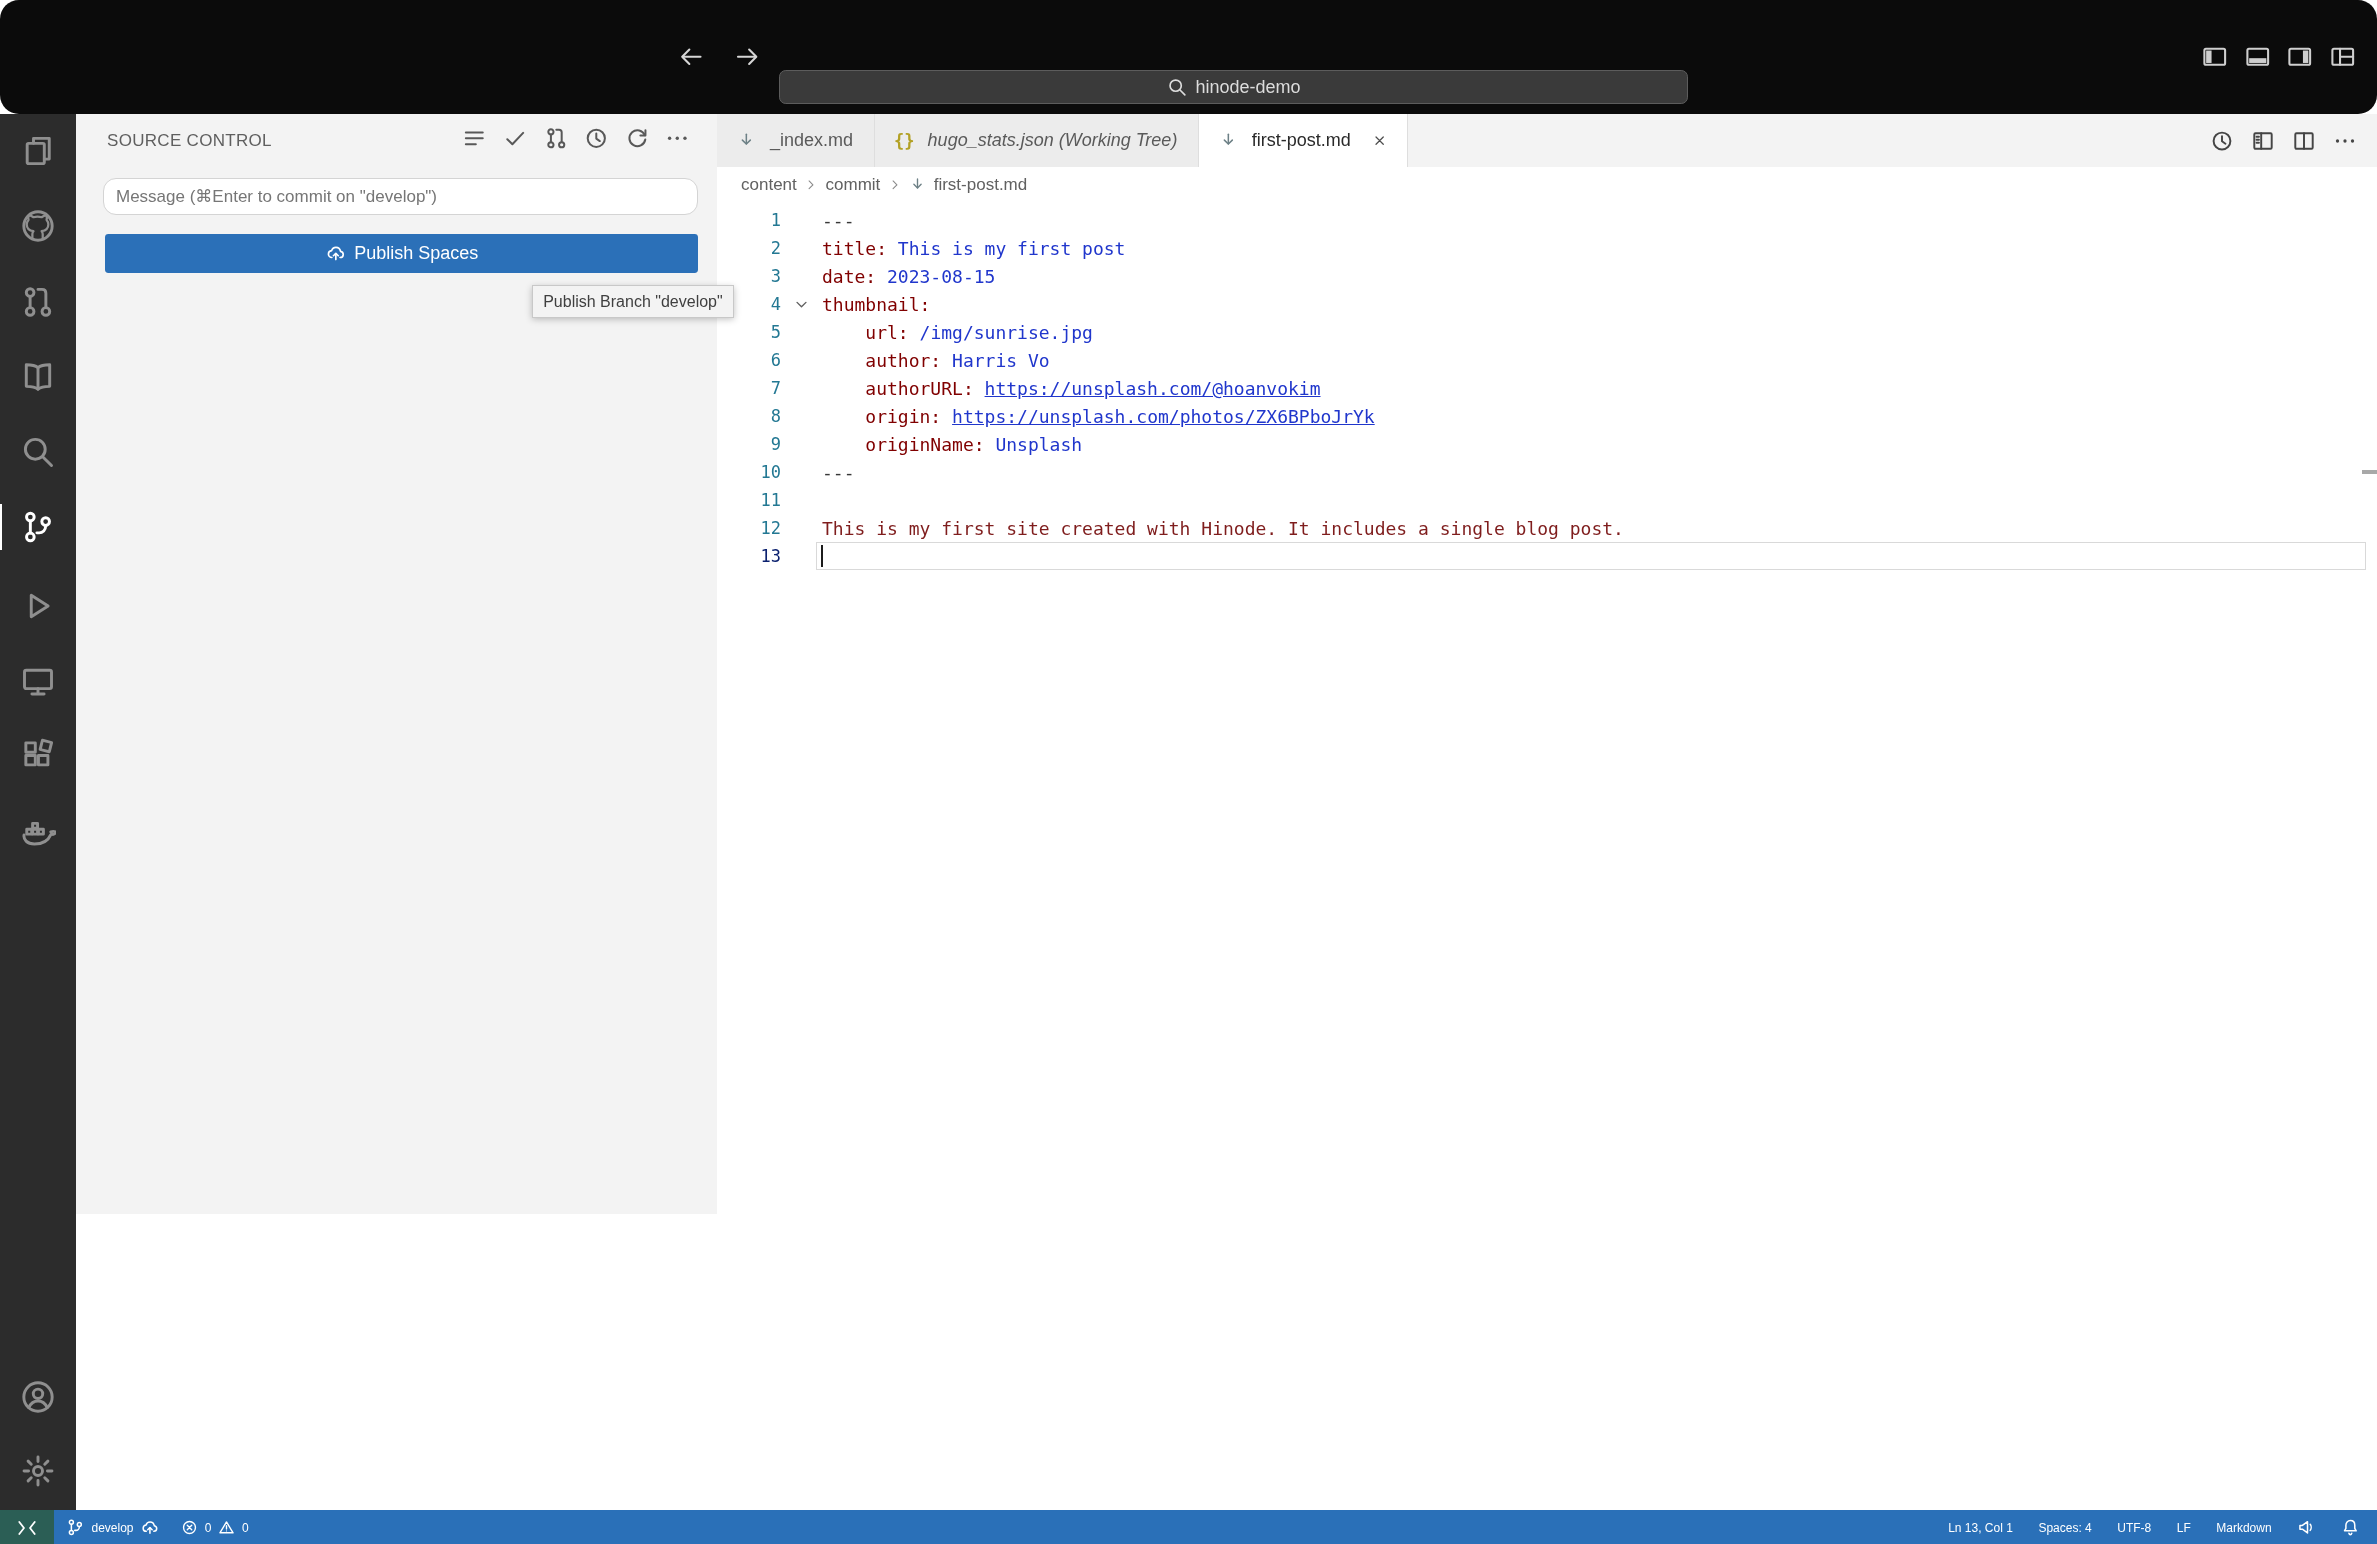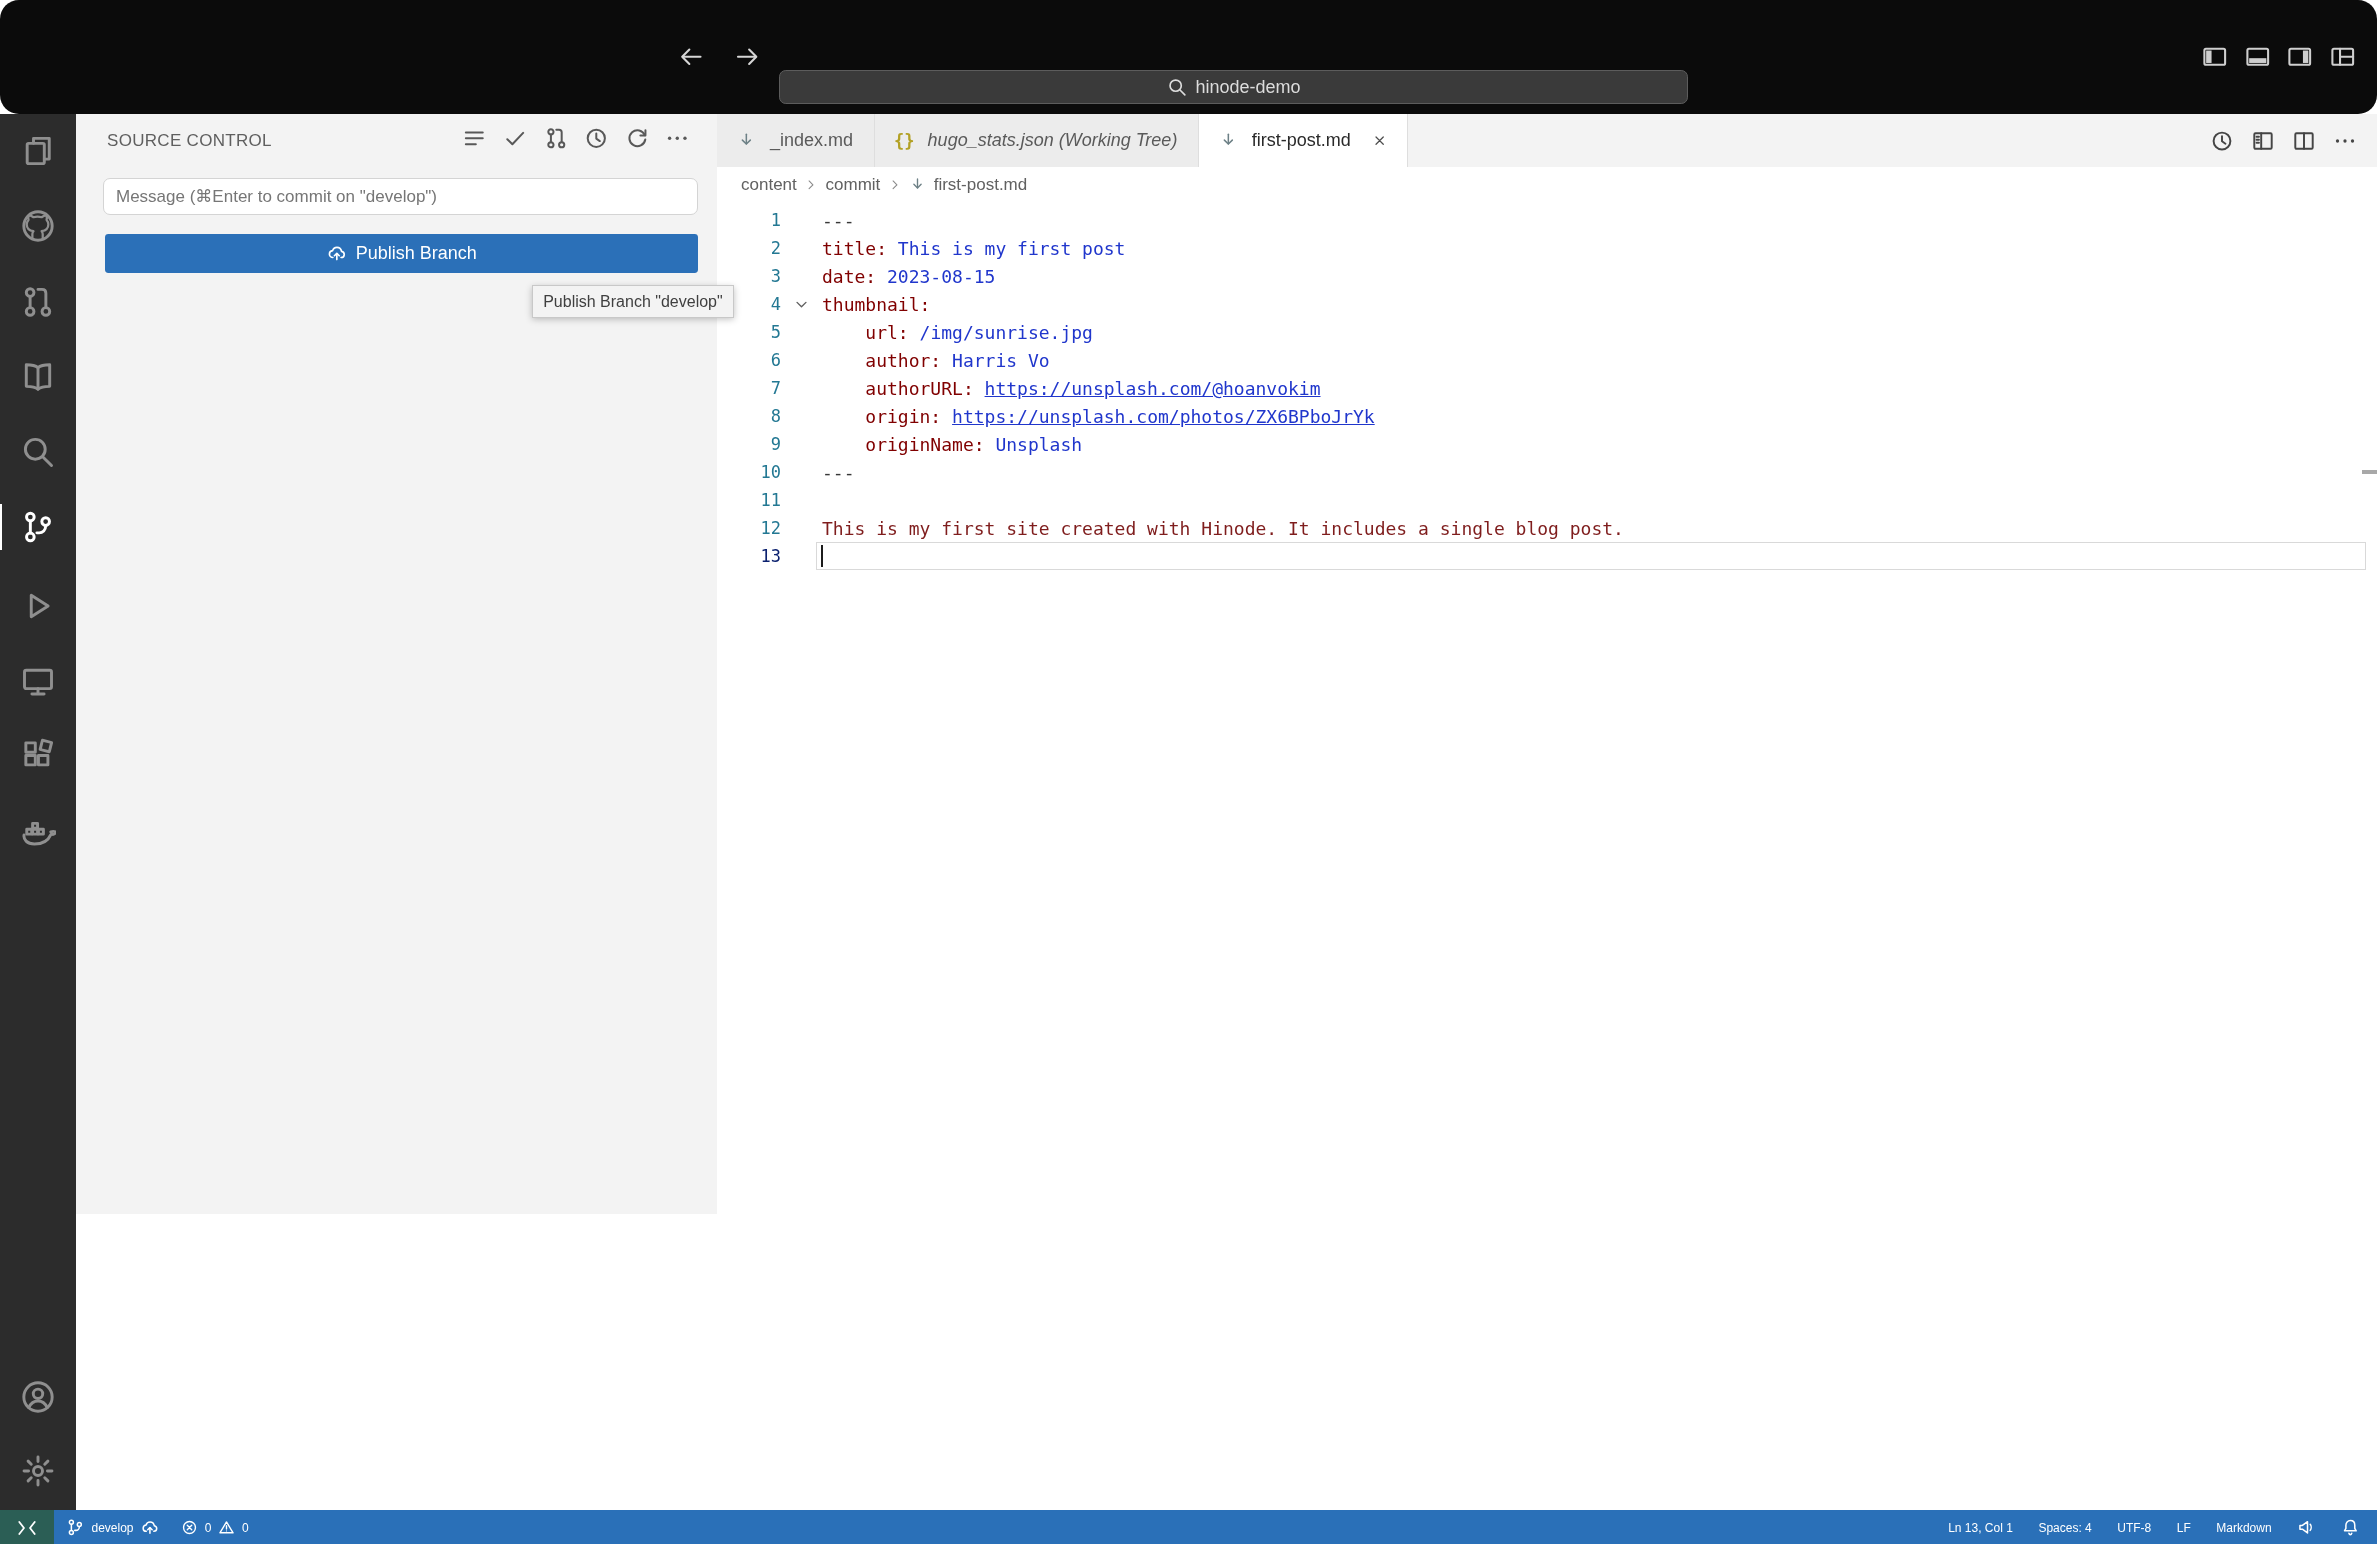--- a/index.html
+++ b/index.html
@@ -32,21 +32,21 @@
   .ab-item{position:absolute;left:0;width:76px;height:56px;display:flex;align-items:center;justify-content:center;color:#8f8f8f;cursor:pointer;}
   .ab-item.active{color:#ffffff;}
   .ab-item.active::before{content:'';position:absolute;left:0;top:5.1px;bottom:5.1px;width:1.7px;background:#ffffff;}
 
   
   .sidebar{position:absolute;left:76px;top:114px;width:642px;height:1100px;background:#f3f3f3;border-right:0.8px solid #e2e2e2;box-sizing:border-box;}
   .sc-header{position:absolute;left:31px;top:17px;font-size:17px;color:#5f5f5f;letter-spacing:0.3px;}
   .sc-actions{position:absolute;top:12px;right:27px;display:flex;align-items:center;gap:16px;color:#585858;}
   .commit-input{
     position:absolute;left:27px;top:64px;width:595px;height:37px;box-sizing:border-box;
-    background:#ffffff;border:0.8px solid #d4d4d4;border-radius:7px;
+    background:#ffffff;border:0.8px solid #d4d4d4;border-radius:13px;
     font-size:17px;color:#333;padding:0 12px;outline:none;
     font-family:"Liberation Sans","DejaVu Sans",sans-serif;
   }
   .commit-input::placeholder{color:#767676;}
   .publish-btn{
     position:absolute;left:29px;top:120px;width:593px;height:39px;border:none;border-radius:3.4px;
     background:#2b70b8;color:#ffffff;font-size:18px;cursor:pointer;
     display:flex;align-items:center;justify-content:center;gap:9.3px;
     font-family:"Liberation Sans","DejaVu Sans",sans-serif;
   }
@@ -329,21 +329,21 @@
   </div>
   <input type="text" class="commit-input" placeholder="Message (⌘Enter to commit on &quot;develop&quot;)" style="">
   <button class="publish-btn">
     <span class="icon i24">
         <svg viewBox="0 0 16 16" fill="none" stroke="currentColor" stroke-width="1.3" stroke-linecap="round" stroke-linejoin="round">
           <path d="M11.8 11.4c1.4 0 2.5-1 2.5-2.4 0-1.2-.9-2.2-2.1-2.4C11.9 4.8 10.4 3.4 8.6 3.4 7 3.4 5.6 4.5 5.2 6 3.8 6.2 2.7 7.3 2.7 8.7c0 1.5 1.2 2.7 2.7 2.7"></path>
           <path d="M8.5 13V8.4"></path>
           <path d="M6.6 10l1.9-1.9L10.4 10"></path>
         </svg>
       </span>
-    <span>Publish Branch</span>
+    <span>Publish Spaces</span>
   </button>
 </div>
 
 <div class="tooltip">Publish Branch "develop"</div>
 
 <div class="editor">
   <div class="tabbar">
       <div class="tab">
         <span class="icon i22 md-col">
           <svg viewBox="0 0 16 16" fill="none" stroke="currentColor" stroke-width="1.3" stroke-linecap="round" stroke-linejoin="round">

